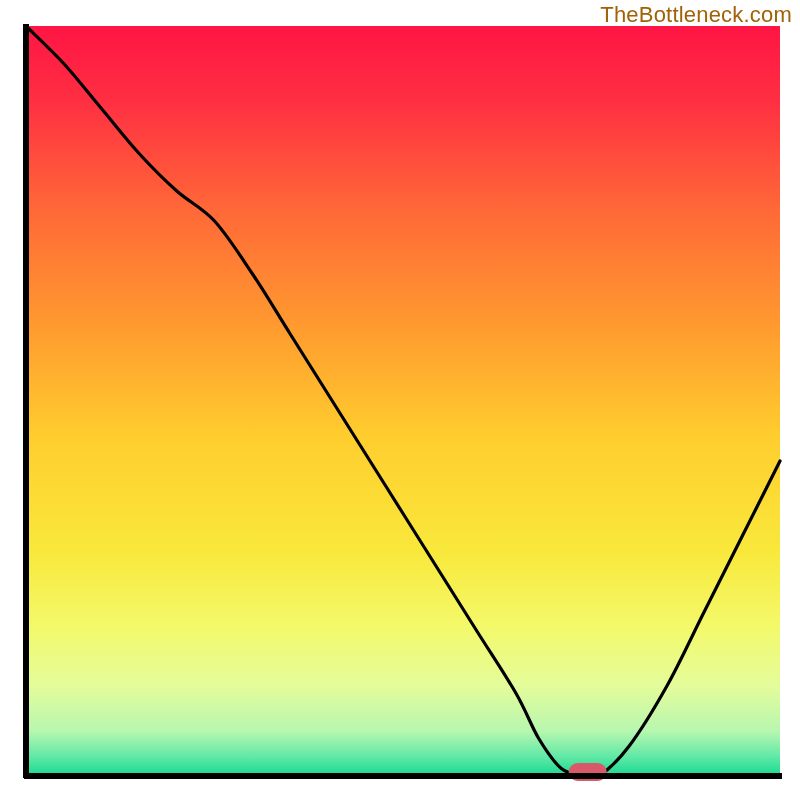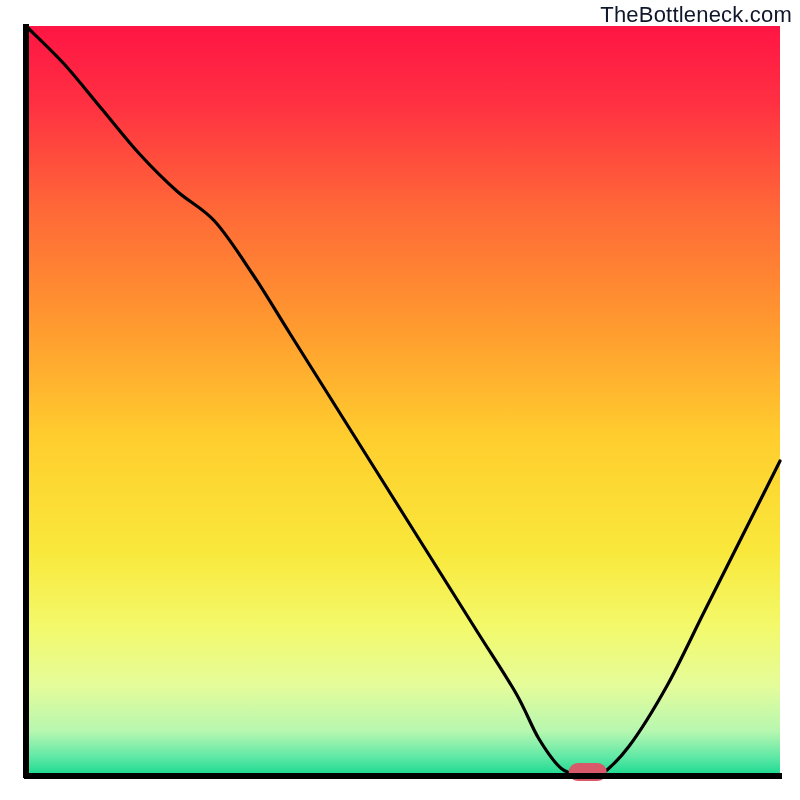--- a/index.html
+++ b/index.html
@@ -14,21 +14,21 @@
     position: relative;
     width: 800px;
     height: 800px;
   }
   .watermark {
     position: absolute;
     top: 2px;
     right: 8px;
     font-size: 22px;
     font-weight: 500;
-    color: #0f172a;
+    color: #a16207;
     letter-spacing: 0.2px;
     z-index: 10;
   }
   svg {
     display: block;
   }
 </style>
 </head>
 <body>
 <div class="container">

